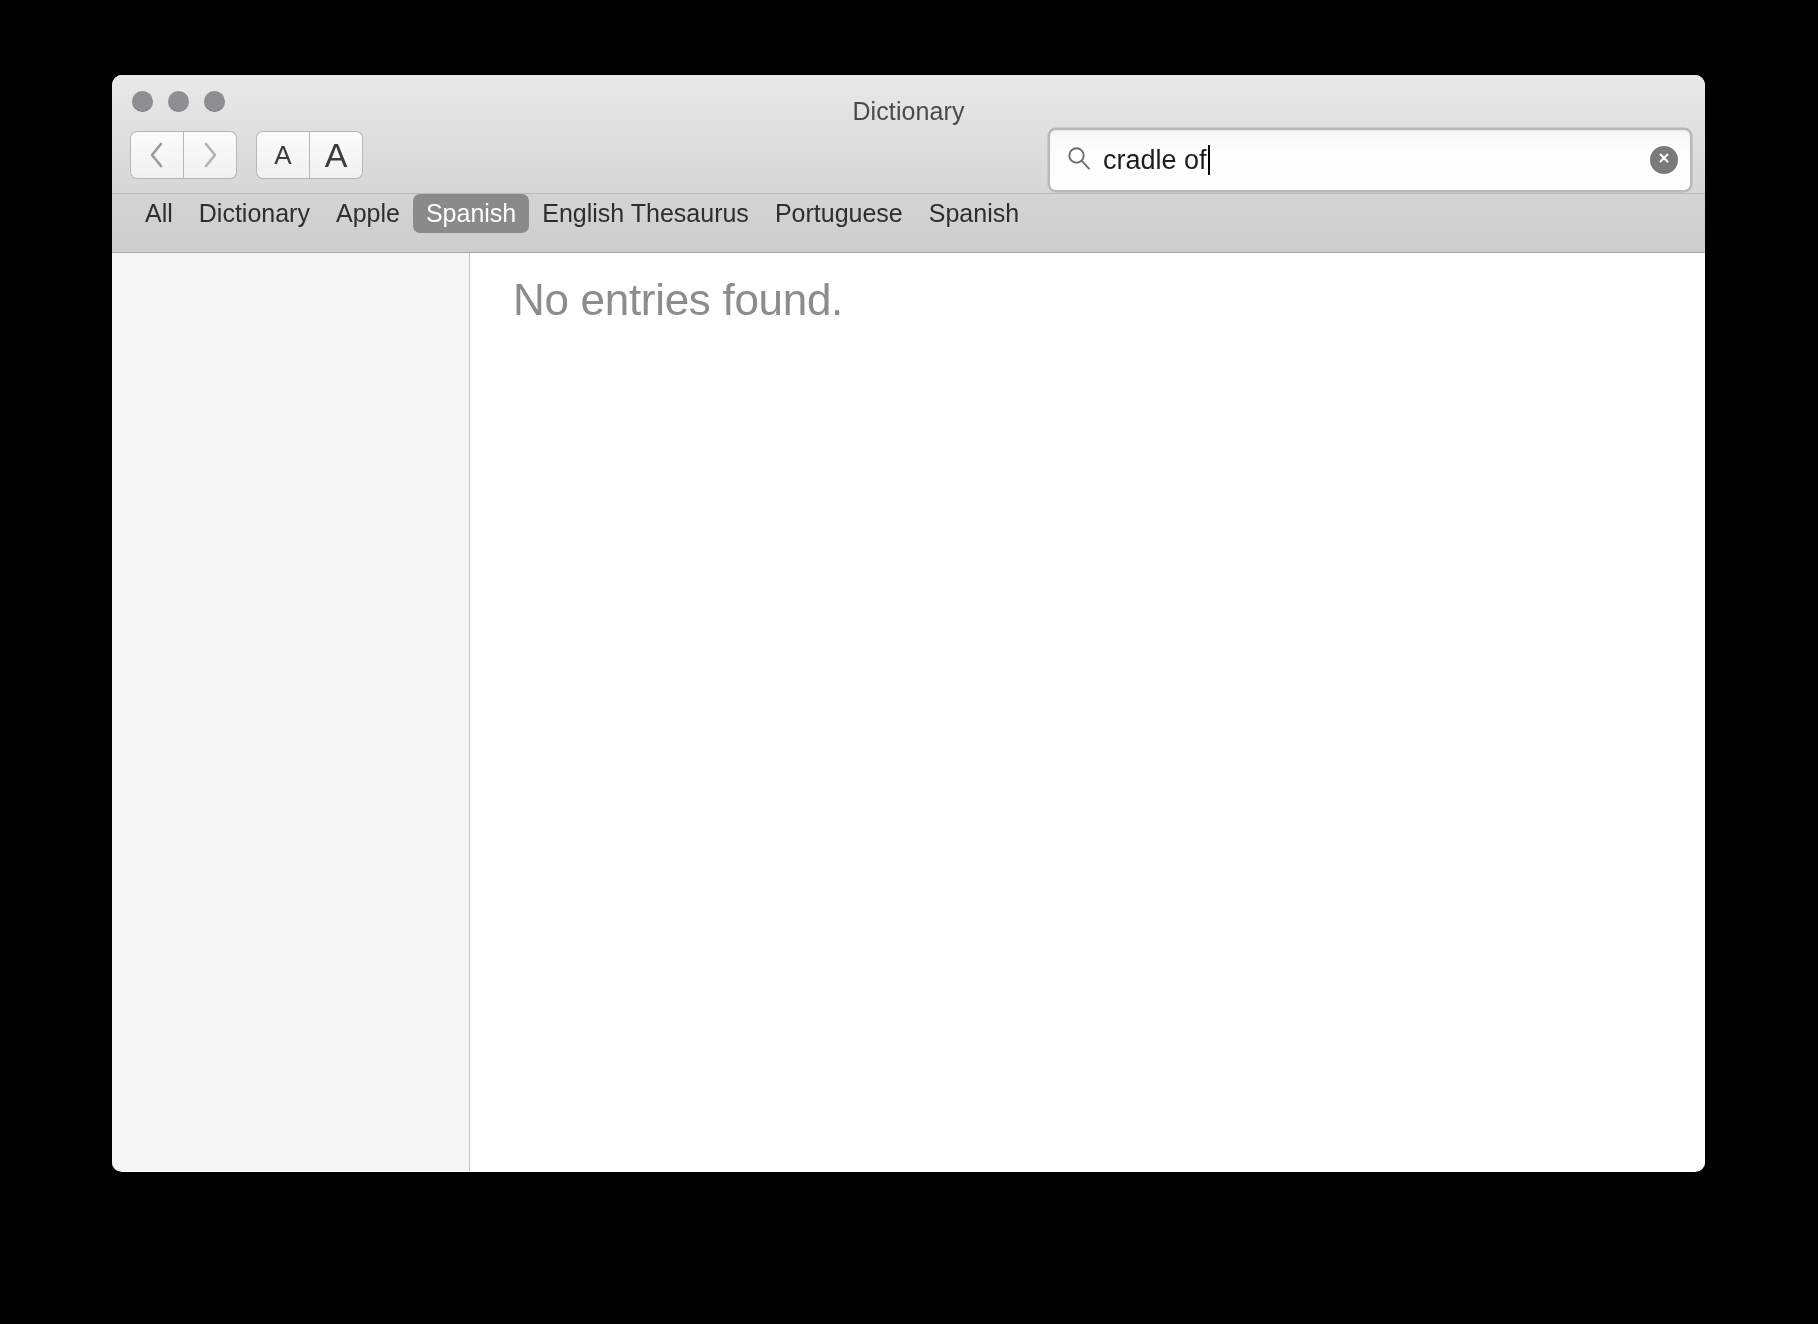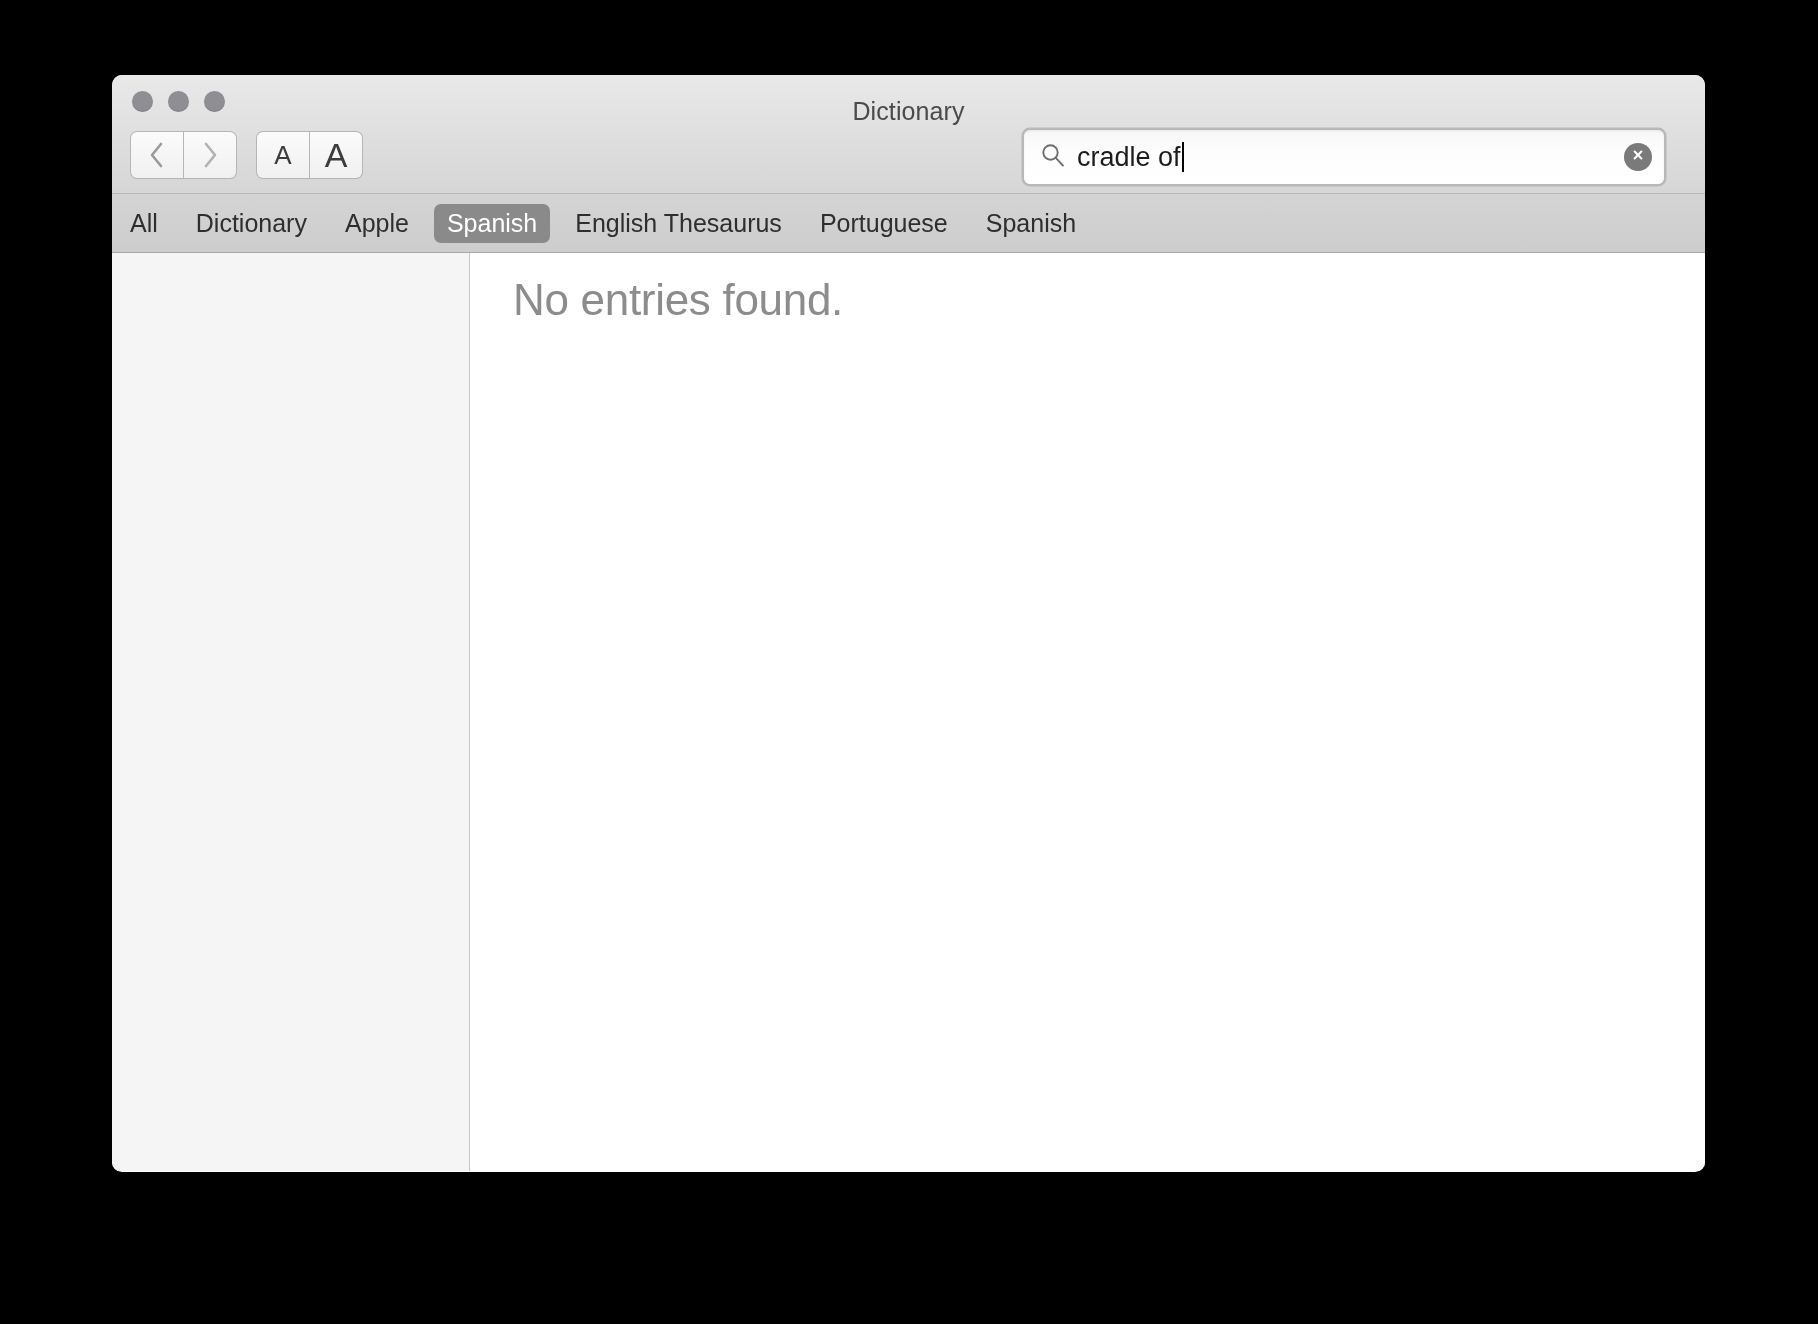--- a/index.html
+++ b/index.html
@@ -98,24 +98,24 @@
   }
   .seg-btn svg { display: block; }
 
   .seg-btn.font-small { font-size: 26px; color: #3c3c3c; }
   .seg-btn.font-large { font-size: 34px; color: #3c3c3c; }
   .seg-btn .glyph { line-height: 1; }
 
   
   .search-field {
     position: absolute;
-    left: 912px;
+    left: 938px;
     top: 55px;
     width: 640px;
-    height: 54px;
+    height: 60px;
     background: linear-gradient(to bottom, #f7f7f7 0%, #fdfdfd 40%, #ffffff 100%);
     border-radius: 6px;
     box-shadow: 0 0 0 2.5px #b8b8b8, inset 0 1px 2px rgba(0,0,0,0.07);
     display: flex;
     align-items: center;
     padding: 0 12px 0 16px;
   }
   .search-icon { flex: 0 0 auto; margin-right: 11px; }
   .search-value-wrap {
     flex: 1 1 auto;
@@ -144,23 +144,23 @@
     justify-content: center;
     cursor: default;
   }
 
   
   .tabbar {
     height: 59px;
     background: linear-gradient(to bottom, #d4d4d4 0%, #cdcdcd 100%);
     border-bottom: 1px solid #a9a9a9;
     display: flex;
-    align-items: center;
-    padding-left: 5px;
-    gap: 12px;
+    align-items: flex-start;
+    padding-left: 20px;
+    gap: 0;
   }
   .tab {
     font-size: 25px;
     color: #2e2e2e;
     padding: 5px 13px;
     border-radius: 7px;
     cursor: default;
     white-space: nowrap;
     user-select: none;
   }

